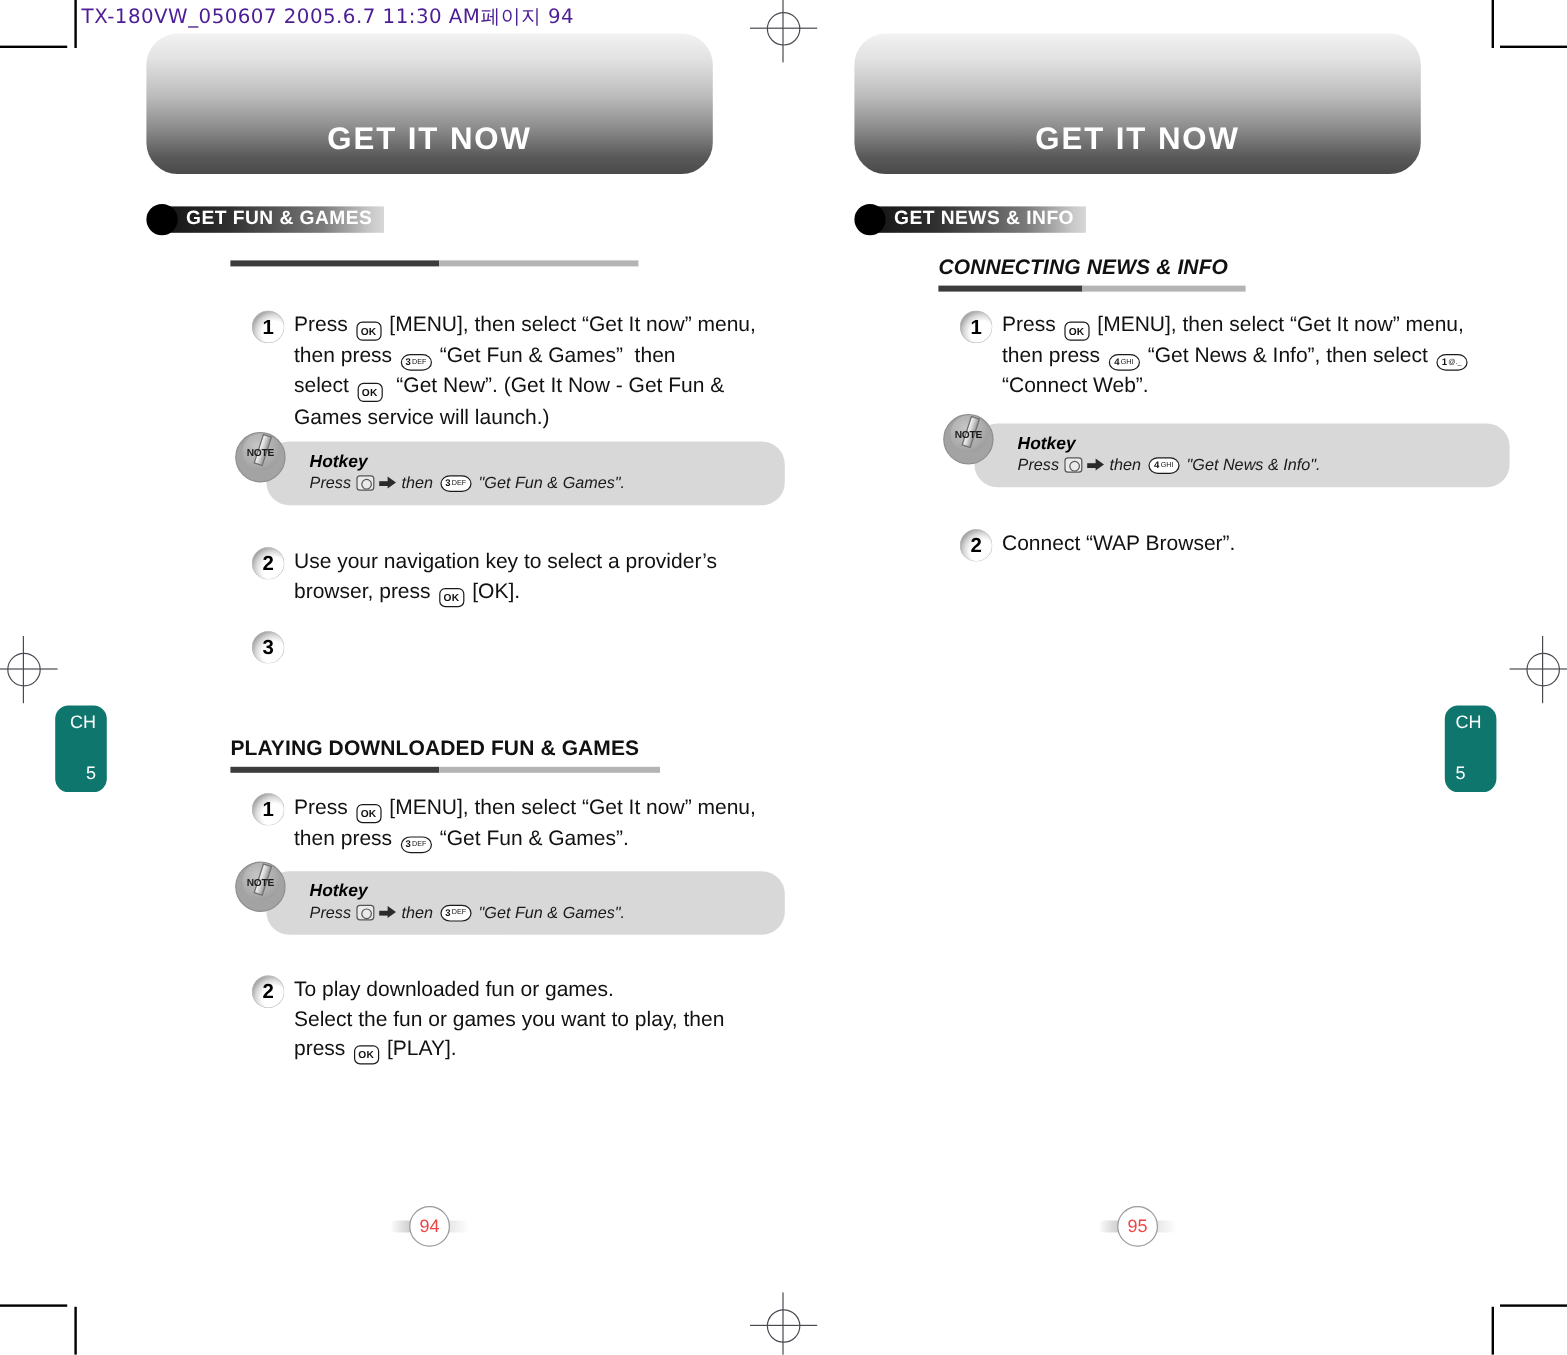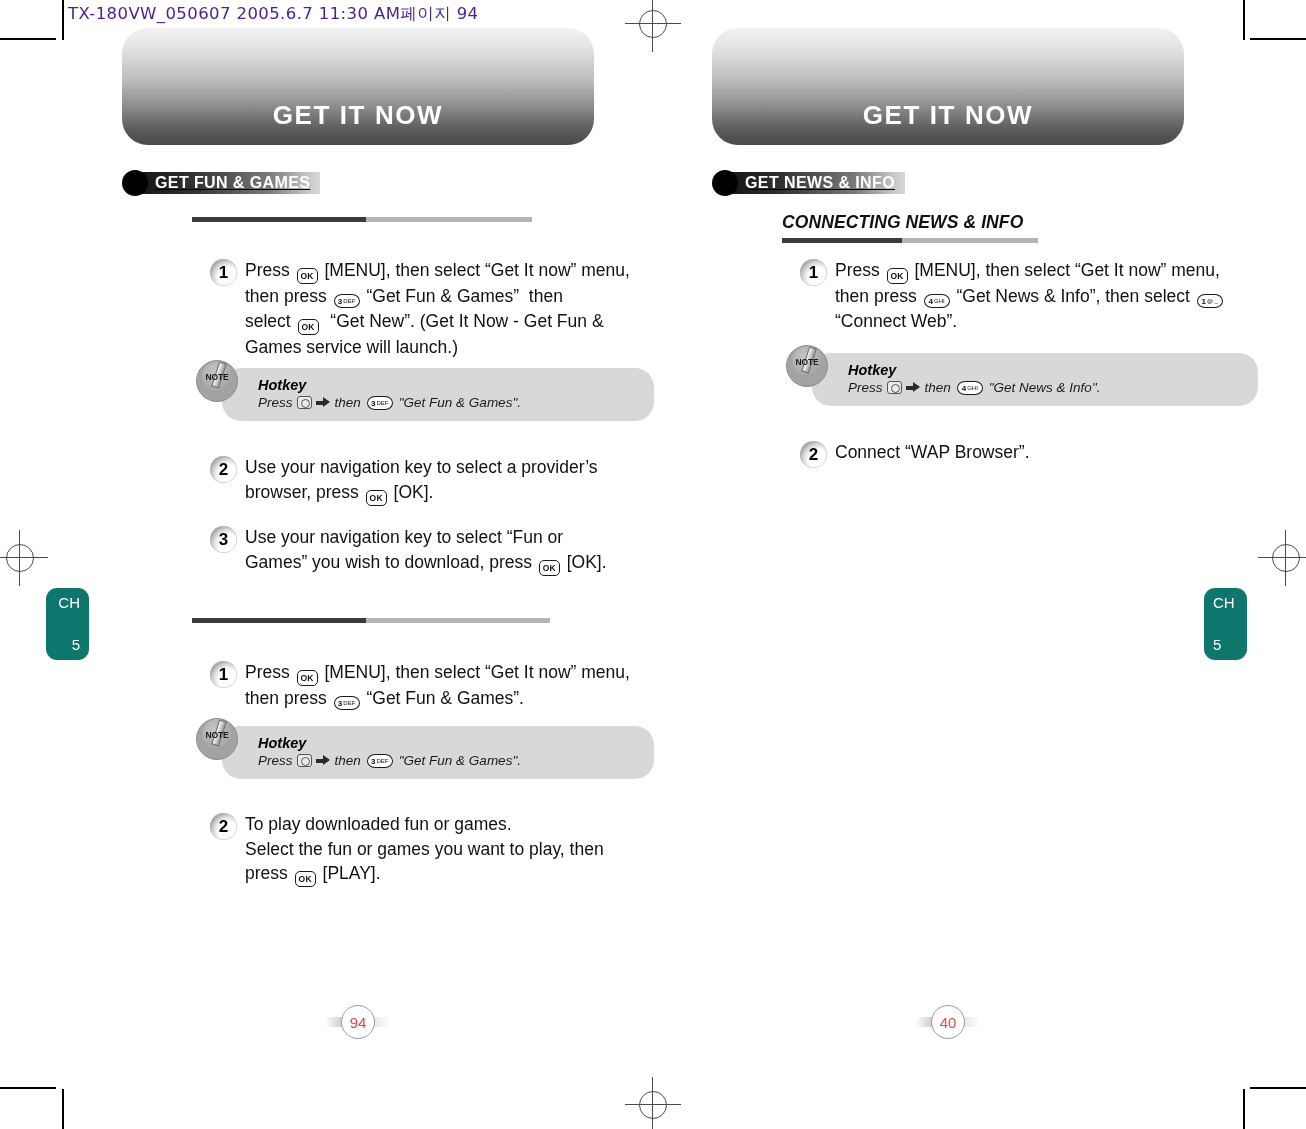--- a/index.html
+++ b/index.html
@@ -65,21 +65,20 @@
   }
 
   
   .badge-row {
     position: absolute;
     left: 62px;
     top: 170px;
     display: flex;
     align-items: center;
     height: 26px;
-    text-decoration: underline;
   }
   .badge-dot {
     width: 26px; height: 26px;
     border-radius: 50%;
     background: #000;
     position: relative; z-index: 2;
     flex: none;
   }
   .badge-bar {
     height: 22px;
@@ -373,24 +372,24 @@
     </div>
   </div>
 
   <div class="step" style="left:150px; top:455px; width:460px;">
     <span class="step-num">2</span>
     <span class="step-body">Use your navigation key to select a provider’s<br>browser, press <span class="key-ok">OK</span> [OK].</span>
   </div>
 
   <div class="step" style="left:150px; top:525px; width:460px;">
     <span class="step-num">3</span>
-    <span class="step-body">Use your navigation key to select “Fun or<br>Games” you wish to download, press <span class="key-ok">OK</span> [OK].</span>
   </div>
 
   <div class="subhead" style="top:613px;">
+    <div class="subhead-text">PLAYING DOWNLOADED FUN &amp; GAMES</div>
     <div class="subhead-rule">
       <span class="dark" style="width:174px;"></span>
       <span class="light" style="width:184px;"></span>
     </div>
   </div>
 
   <div class="step" style="left:150px; top:660px; width:460px;">
     <span class="step-num">1</span>
     <span class="step-body">Press <span class="key-ok">OK</span> [MENU], then select “Get It now” menu,<br>then press <span class="key-num">3<span class="sup">DEF</span></span> “Get Fun &amp; Games”.</span>
   </div>
@@ -483,14 +482,14 @@
   <span class="ch-letters">CH</span>
   <span class="ch-num">5</span>
 </div>
 
 <div class="pagenum" style="left:325px; top:1004px;">
   <span class="wings"></span>
   <span class="circ">94</span>
 </div>
 <div class="pagenum" style="left:915px; top:1004px;">
   <span class="wings"></span>
-  <span class="circ">40</span>
+  <span class="circ">95</span>
 </div>
 
 </body></html>

